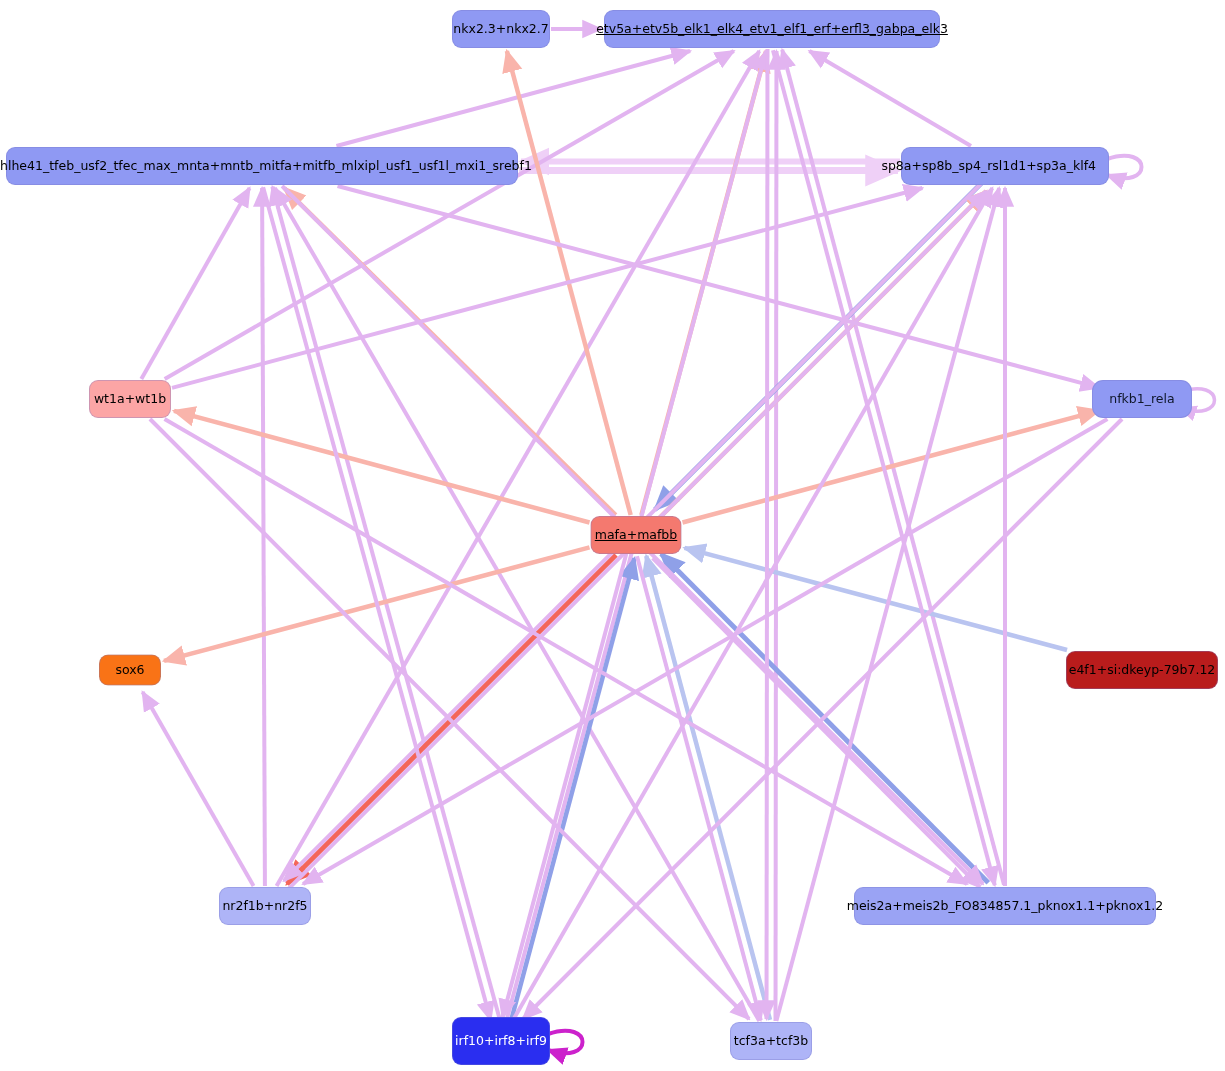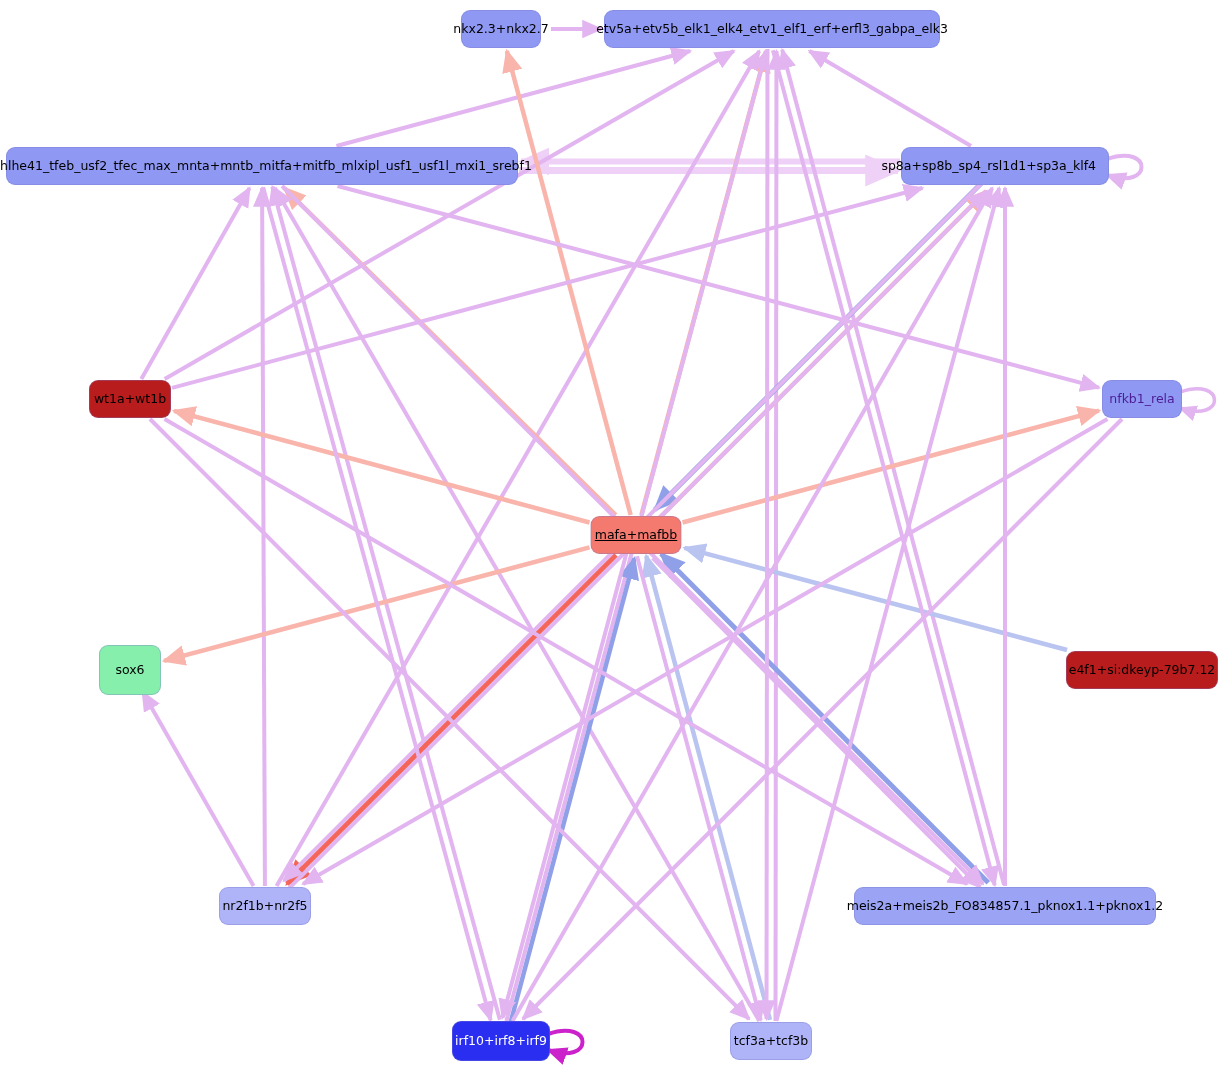--- a/index.html
+++ b/index.html
@@ -98,52 +98,52 @@
       <line x1="981.8180194846606" y1="182.81801948466054" x2="283.8180194846605" y2="880.8180194846606" stroke="#e2b4f0" stroke-width="4" stroke-linecap="butt" marker-end="url(#ah-e2b4f0)"></line>
       <line x1="263.121878221436" y1="187.18570738539387" x2="490.649878221436" y2="1020.1857073853939" stroke="#e2b4f0" stroke-width="4" stroke-linecap="butt" marker-end="url(#ah-e2b4f0)"></line>
       <line x1="282.0810810810811" y1="186" x2="982.9108108108109" y2="884" stroke="#e2b4f0" stroke-width="4" stroke-linecap="butt" marker-end="url(#ah-e2b4f0)"></line>
       <line x1="149.9688473520249" y1="419" x2="749.0342679127726" y2="1019" stroke="#e2b4f0" stroke-width="4" stroke-linecap="butt" marker-end="url(#ah-e2b4f0)"></line>
       <line x1="164.51676528599606" y1="419" x2="967.0315581854044" y2="884" stroke="#e2b4f0" stroke-width="4" stroke-linecap="butt" marker-end="url(#ah-e2b4f0)"></line>
       <line x1="1122.031152647975" y1="419" x2="522.9657320872274" y2="1019" stroke="#e2b4f0" stroke-width="4" stroke-linecap="butt" marker-end="url(#ah-e2b4f0)"></line>
       <line x1="1107.4043392504932" y1="419" x2="303.0552268244576" y2="884" stroke="#e2b4f0" stroke-width="4" stroke-linecap="butt" marker-end="url(#ah-e2b4f0)"></line>
       <line x1="772.9644435964613" y1="50.15546888890618" x2="994.8059487275901" y2="885.1554688889062" stroke="#e2b4f0" stroke-width="4" stroke-linecap="butt" marker-end="url(#ah-e2b4f0)"></line>
       <line x1="767.4802393511053" y1="48.9955533618547" x2="766.5217413273898" y2="1018.9955533618547" stroke="#e2b4f0" stroke-width="4" stroke-linecap="butt" marker-end="url(#ah-e2b4f0)"></line>
     </svg>
-<div class="node dark-text" style="left: 501px; top: 29px; width: 80px; height: 38px; background: rgb(143, 153, 243); color: rgb(0, 0, 0); z-index: 5;">
+<div class="node dark-text" style="left: 501px; top: 29px; width: 98px; height: 38px; background: rgb(143, 153, 243); color: rgb(0, 0, 0); z-index: 5;">
       <span>nkx2.3+nkx2.7</span>
     </div>
-    <div class="node dark-text" style="left: 772px; top: 29px; width: 336px; height: 38px; background: rgb(143, 153, 243); color: rgb(0, 0, 0); z-index: 5;">
+    <div class="node dark-text" style="left: 772px; top: 29px; width: 336px; height: 38px; background: rgb(143, 153, 243); color: rgb(0, 0, 0); z-index: 5; text-decoration: underline;">
       <span>etv5a+etv5b_elk1_elk4_etv1_elf1_erf+erfl3_gabpa_elk3</span>
     </div>
     <div class="node dark-text" style="left: 262px; top: 166px; width: 512px; height: 38px; background: rgb(143, 153, 243); color: rgb(0, 0, 0); z-index: 5;">
       <span>bhlhe41_tfeb_usf2_tfec_max_mnta+mntb_mitfa+mitfb_mlxipl_usf1_usf1l_mxi1_srebf1</span>
     </div>
     <div class="node dark-text" style="left: 1005px; top: 166px; width: 208px; height: 38px; background: rgb(143, 153, 243); color: rgb(0, 0, 0); z-index: 5; justify-content: flex-end;">
       <span>sp8a+sp8b_sp4_rsl1d1+sp3a_klf4</span>
     </div>
-    <div class="node dark-text" style="left: 130px; top: 399px; width: 82px; height: 38px; background: #b91c1c; color: rgb(0, 0, 0); z-index: 5;">
+    <div class="node dark-text" style="left: 130px; top: 399px; width: 82px; height: 38px; background: #fca5a5; color: rgb(0, 0, 0); z-index: 5;">
       <span>wt1a+wt1b</span>
     </div>
-    <div class="node dark-text" style="left: 1142px; top: 399px; width: 80px; height: 38px; background: rgb(143, 153, 243); color: #4c1d95; z-index: 5;">
+    <div class="node dark-text" style="left: 1142px; top: 399px; width: 100px; height: 38px; background: rgb(143, 153, 243); color: #0f172a; z-index: 5; border-radius: 11px;">
       <span>nfkb1_rela</span>
     </div>
     <div class="node dark-text" style="left: 636px; top: 535px; width: 91px; height: 38px; background: rgb(244, 121, 111); color: rgb(0, 0, 0); z-index: 5; text-decoration: underline;">
       <span>mafa+mafbb</span>
     </div>
-    <div class="node dark-text" style="left: 130px; top: 670px; width: 62px; height: 50px; background: #86efac; color: rgb(0, 0, 0); z-index: 5;">
+    <div class="node dark-text" style="left: 130px; top: 670px; width: 62px; height: 31px; background: #f97316; color: rgb(0, 0, 0); z-index: 5;">
       <span>sox6</span>
     </div>
     <div class="node dark-text" style="left: 1142px; top: 670px; width: 152px; height: 38px; background: #b91c1c; color: rgb(0, 0, 0); z-index: 5;">
       <span>e4f1+si:dkeyp-79b7.12</span>
     </div>
     <div class="node dark-text" style="left: 265px; top: 906px; width: 92px; height: 38px; background: rgb(174, 180, 247); color: rgb(0, 0, 0); z-index: 5; align-items: center;">
       <span>nr2f1b+nr2f5</span>
     </div>
     <div class="node dark-text" style="left: 1005px; top: 906px; width: 302px; height: 38px; background: rgb(154, 163, 244); color: rgb(0, 0, 0); z-index: 5; justify-content: center;">
       <span>meis2a+meis2b_FO834857.1_pknox1.1+pknox1.2</span>
     </div>
-    <div class="node light-text" style="left: 501px; top: 1041px; width: 98px; height: 40px; background: rgb(42, 46, 240); color: rgb(255, 255, 255); z-index: 5;">
+    <div class="node light-text" style="left: 501px; top: 1041px; width: 98px; height: 48px; background: rgb(42, 46, 240); color: rgb(255, 255, 255); z-index: 5;">
       <span>irf10+irf8+irf9</span>
     </div>
     <div class="node dark-text" style="left: 771px; top: 1041px; width: 82px; height: 38px; background: rgb(174, 180, 247); color: rgb(0, 0, 0); z-index: 5;">
       <span>tcf3a+tcf3b</span>
     </div>
   </div>
 
 </body></html>

